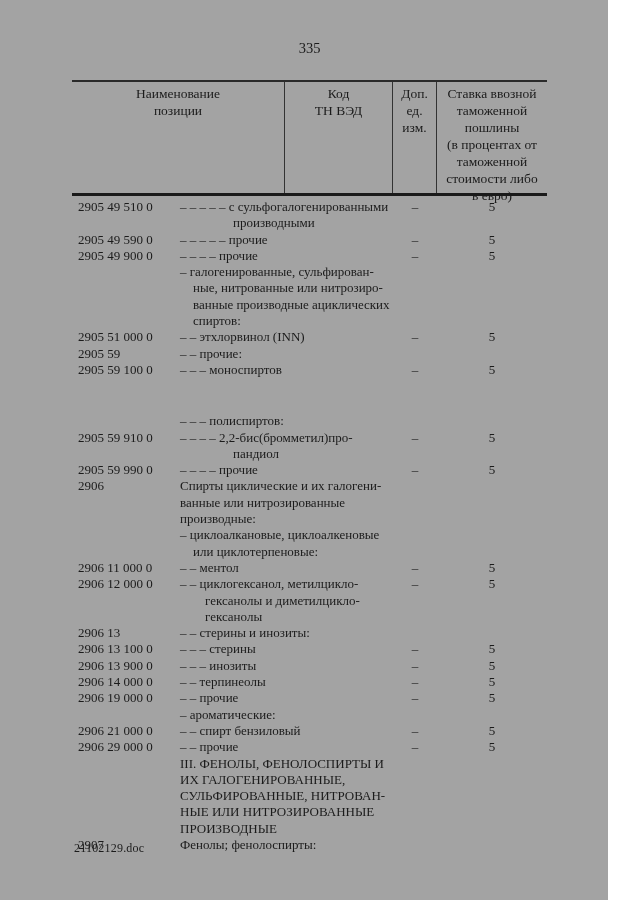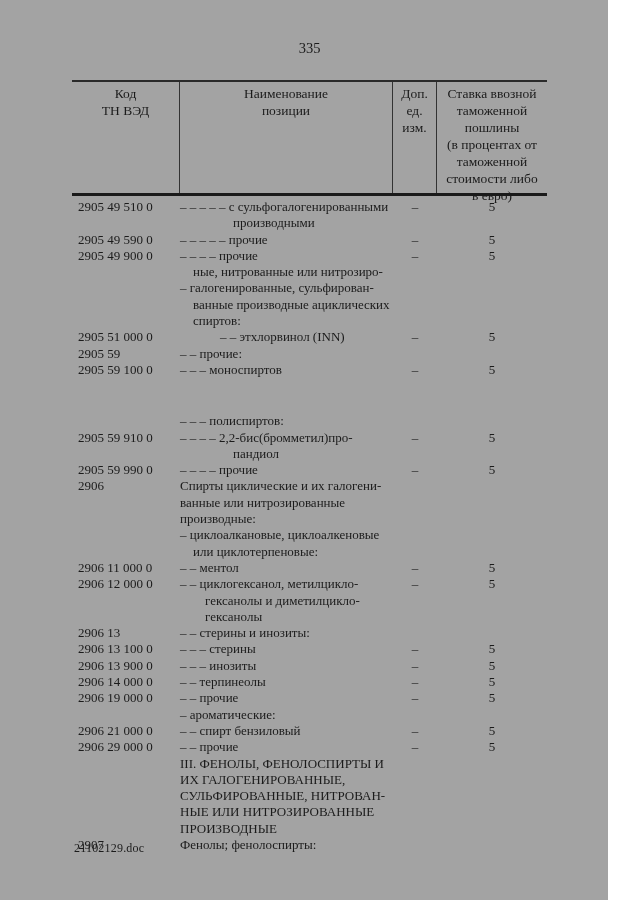--- a/index.html
+++ b/index.html
@@ -51,27 +51,27 @@
   }
 </style>
 </head>
 <body>
 
 <div class="page">
   <div class="page-number">335</div>
 
   <div class="tbl">
     <div class="thead">
+      <div class="hc hc-name">
+          <div class="hln">Наименование</div>
+          <div class="hln">позиции</div>
+        </div>
       <div class="hc hc-code">
           <div class="hln">Код</div>
           <div class="hln">ТН ВЭД</div>
-        </div>
-      <div class="hc hc-name">
-          <div class="hln">Наименование</div>
-          <div class="hln">позиции</div>
         </div>
       <div class="hc hc-unit">
           <div class="hln">Доп.</div>
           <div class="hln">ед.</div>
           <div class="hln">изм.</div>
         </div>
       <div class="hc hc-rate">
           <div class="hln">Ставка ввозной</div>
           <div class="hln">таможенной</div>
           <div class="hln">пошлины</div>
@@ -102,30 +102,30 @@
         <div class="trow">
           <div class="c-code">2905 49 900 0</div>
           <div class="c-name">
             <div class="ln" style="padding-left: 0px;">– – – – прочие</div>
           </div>
           <div class="c-unit">–</div>
           <div class="c-rate">5</div>
         </div>
         <div class="trow">
           <div class="c-name">
+            <div class="ln" style="padding-left: 0px;">– галогенированные, сульфирован-</div>
             <div class="ln" style="padding-left: 13px;">ные, нитрованные или нитрозиро-</div>
-            <div class="ln" style="padding-left: 0px;">– галогенированные, сульфирован-</div>
             <div class="ln" style="padding-left: 13px;">ванные производные ациклических</div>
             <div class="ln" style="padding-left: 13px;">спиртов:</div>
           </div>
         </div>
         <div class="trow">
           <div class="c-code">2905 51 000 0</div>
           <div class="c-name">
-            <div class="ln" style="padding-left: 0px; margin-left: 40px;">– – этхлорвинол (INN)</div>
+            <div class="ln" style="padding-left: 0px;">– – этхлорвинол (INN)</div>
           </div>
           <div class="c-unit">–</div>
           <div class="c-rate">5</div>
         </div>
         <div class="trow">
           <div class="c-code">2905 59</div>
           <div class="c-name">
             <div class="ln" style="padding-left: 0px;">– – прочие:</div>
           </div>
         </div>

